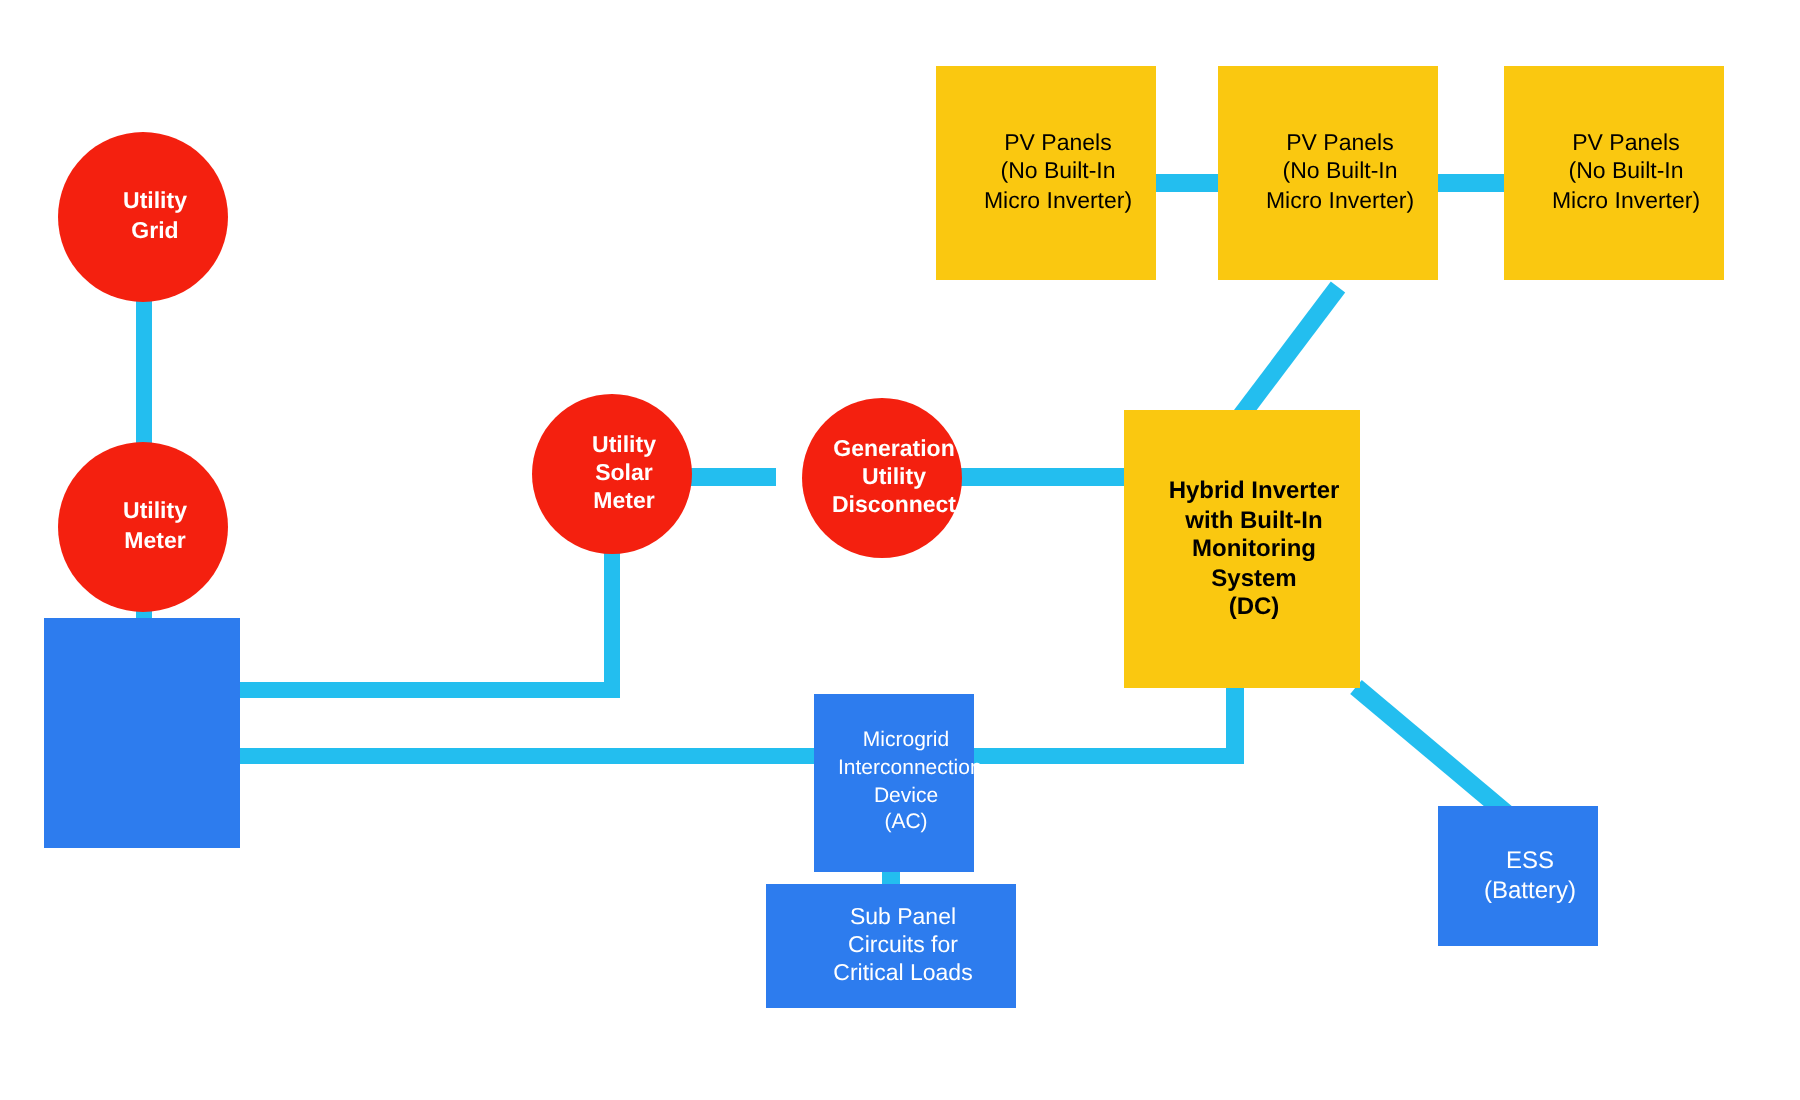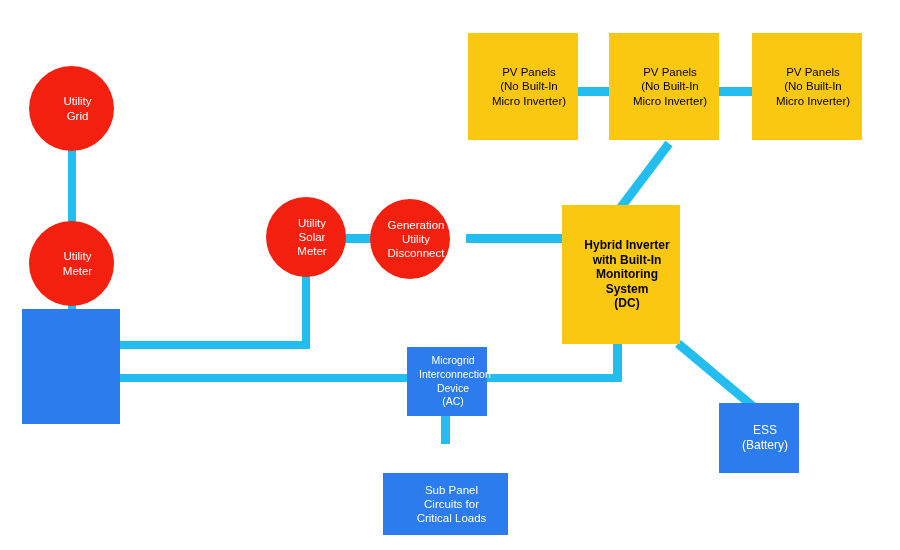--- a/index.html
+++ b/index.html
@@ -9,21 +9,21 @@
 
   
   .line{position:absolute;background:#23beef;}
   .diag{position:absolute;background:#23beef;transform-origin:0 50%;}
 
   
   .node{position:absolute;display:flex;align-items:center;justify-content:center;
         text-align:center;box-sizing:border-box;line-height:1.22;padding-left:12px;}
   .node .lbl{display:block;width:100%;white-space:pre-line;}
 
-  .circle{border-radius:50%;background:#f4200f;color:#ffffff;font-size:11.5px;}
+  .circle{border-radius:50%;background:#f4200f;color:#ffffff;font-size:11.5px;font-weight:bold;}
   .box-yellow{background:#fac810;color:#000000;font-size:12px;}
   .box-blue{background:#2d7cee;color:#ffffff;font-size:11.5px;}
 
   .pv{font-size:11.5px;}
   .inv{font-size:12px;font-weight:bold;}
   .mgid{font-size:10.5px;line-height:1.3;}
   .subp{font-size:11.5px;}
   .ess{font-size:12px;}
 
   .mainpanel{flex-direction:column;justify-content:flex-start;padding-top:18px;}
@@ -72,21 +72,21 @@
 
   <div class="node box-blue mainpanel" style="left:22px;top:309px;width:98px;height:115px;">
   </div>
 
   <div class="node circle" style="left:266px;top:197px;width:80px;height:80px;">
     <span class="lbl">Utility
 Solar
 Meter</span>
   </div>
 
-  <div class="node circle" style="left:370px;top:199px;width:80px;height:80px;">
+  <div class="node circle" style="left:401px;top:199px;width:80px;height:80px;">
     <span class="lbl">Generation
 Utility
 Disconnect</span>
   </div>
 
   <div class="node box-yellow pv" style="left:468px;top:33px;width:110px;height:107px;">
     <span class="lbl">PV Panels
 (No Built-In
 Micro Inverter)</span>
   </div>
@@ -104,28 +104,28 @@
   </div>
 
   <div class="node box-yellow inv" style="left:562px;top:205px;width:118px;height:139px;">
     <span class="lbl">Hybrid Inverter
 with Built-In
 Monitoring
 System
 (DC)</span>
   </div>
 
-  <div class="node box-blue mgid" style="left:407px;top:347px;width:80px;height:69px;">
+  <div class="node box-blue mgid" style="left:407px;top:347px;width:80px;height:89px;">
     <span class="lbl">Microgrid
 Interconnection
 Device
 (AC)</span>
   </div>
 
-  <div class="node box-blue subp" style="left:383px;top:442px;width:125px;height:62px;margin-top:31px;">
+  <div class="node box-blue subp" style="left:383px;top:442px;width:125px;height:62px;">
     <span class="lbl">Sub Panel
 Circuits for
 Critical Loads</span>
   </div>
 
   <div class="node box-blue ess" style="left:719px;top:403px;width:80px;height:70px;">
     <span class="lbl">ESS
 (Battery)</span>
   </div>
 

